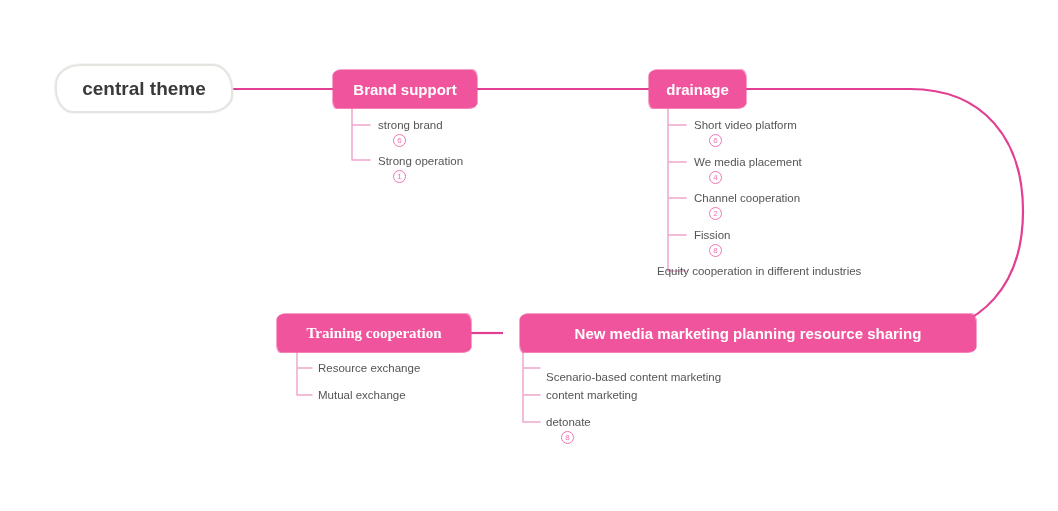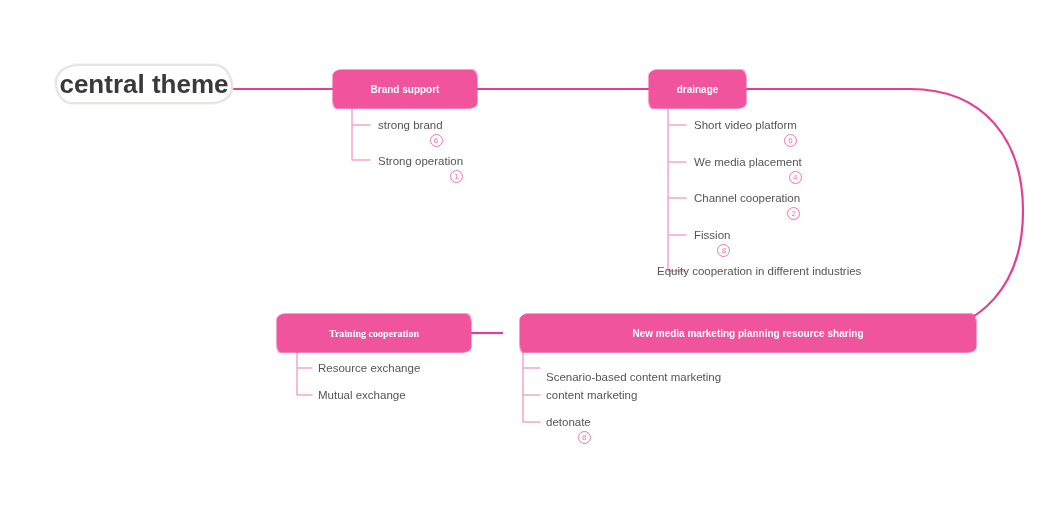--- a/index.html
+++ b/index.html
@@ -17,45 +17,45 @@
   body{background:#fff;font-family:"Liberation Sans", sans-serif;}
   .canvas{
     position:relative;
     width:1058px;height:511px;
     background:var(--bg);
     overflow:hidden;
   }
   .edges{position:absolute;left:0;top:0;width:1058px;height:511px;}
   .node{position:absolute;display:flex;align-items:center;justify-content:center;}
   .central-node{
-    left:55px;top:64px;width:178px;height:40px;
+    left:55px;top:64px;width:178px;height:49px;
     background:#fff;
     border:2px solid var(--central-border);
     border-radius:26px 20px 24px 18px / 20px 26px 18px 24px;
     box-shadow:0 0 0 1px rgba(230,228,225,.35);
     color:var(--central-text);
-    font-size:26px;font-weight:bold;
+    font-size:19px;font-weight:bold;
     z-index:2;
   }
   .branch-node{
     background:var(--node-fill);
     color:var(--node-text);
-    font-size:10px;font-weight:bold;
+    font-size:15px;font-weight:bold;
     border-radius:8px 5px 9px 4px / 5px 9px 4px 8px;
     box-shadow:1px -1px 0 0 rgba(240,84,156,.55), -1px 1px 0 0 rgba(240,84,156,.55), 0 2px 0 -1px rgba(240,84,156,.4);
     z-index:2;
     white-space:nowrap;
   }
   #node-brand{left:333px;top:70px;width:144px;height:38px;}
   #node-drainage{left:649px;top:70px;width:97px;height:38px;text-align:center;}
   #node-training{left:277px;top:314px;width:194px;height:38px;font-family:Liberation Serif, serif;}
   #node-newmedia{left:520px;top:314px;width:456px;height:38px;}
   .child{
     position:absolute;
-    display:flex;flex-direction:column;align-items:flex-end;
+    display:flex;flex-direction:column;align-items:flex-start;
     z-index:2;
   }
   .child-label{
     color:var(--child-text);
     font-size:11.5px;line-height:14px;
     white-space:nowrap;
   }
   .badge{
     display:inline-block;
     width:13px;height:13px;

